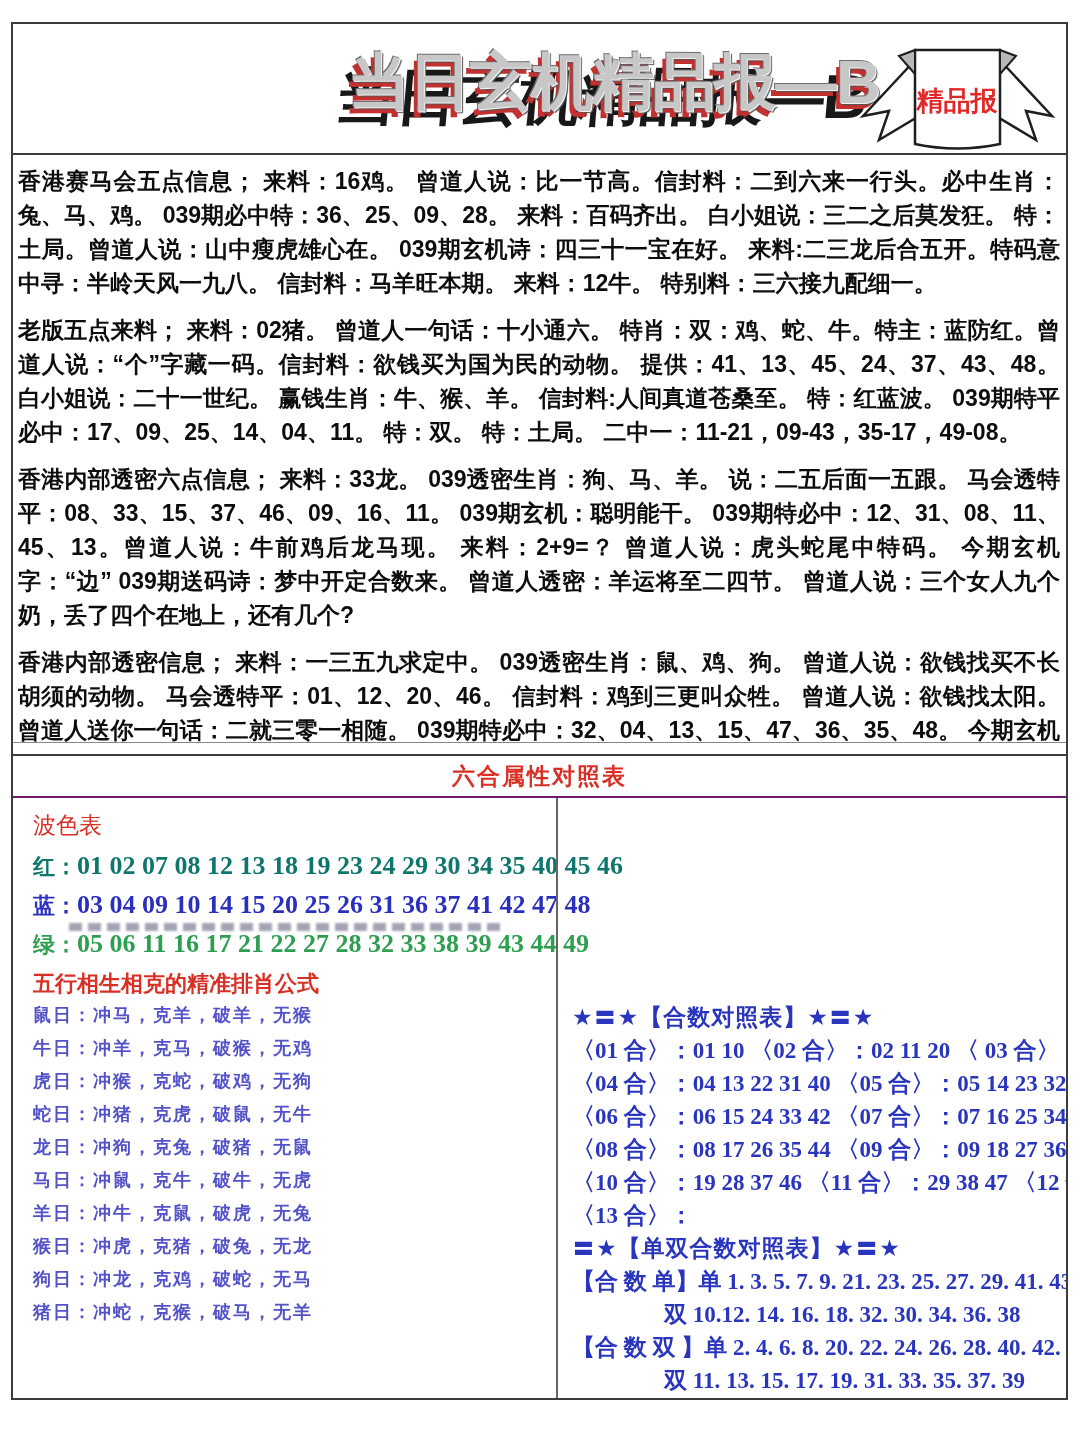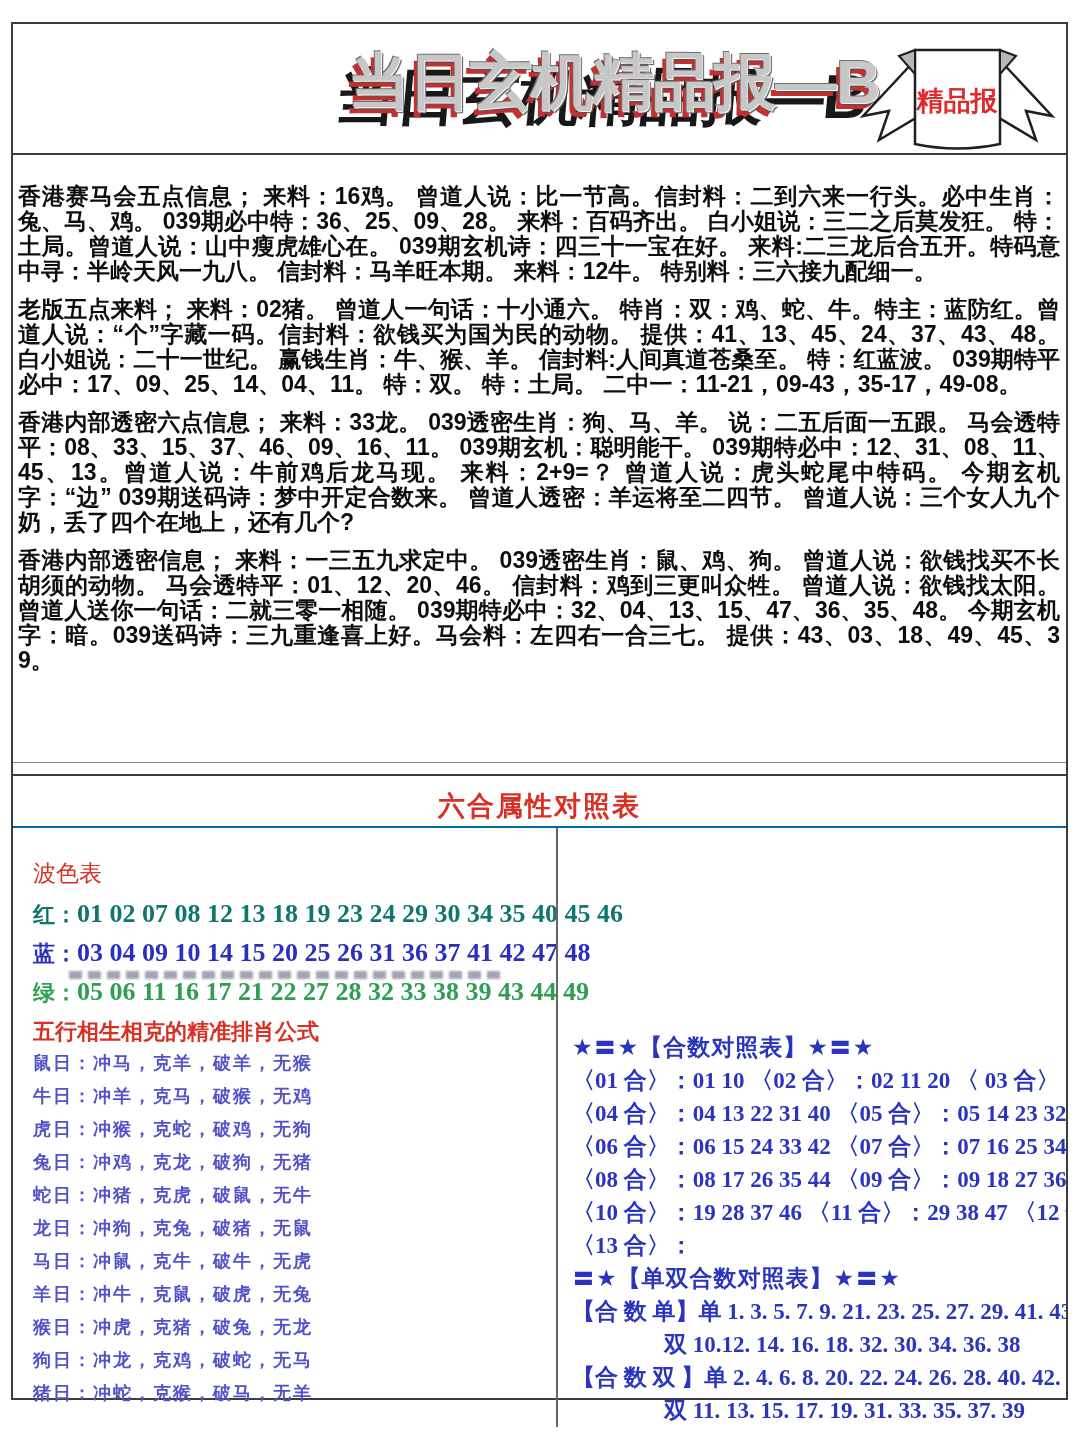--- a/index.html
+++ b/index.html
@@ -21,31 +21,31 @@
   .title3d{position:absolute;left:335px;top:18px;width:560px;height:100px;}
   .t-layer{position:absolute;left:0;top:0;white-space:nowrap;font-weight:bold;
     font-size:62px;line-height:80px;letter-spacing:-1px;}
   .t-shadow{color:#181818;transform:translate(-13px,15px) skewX(-5deg);}
   .t-red{color:#c23030;transform:translate(-4px,6px);}
   .t-face{color:#c7c7c7;text-shadow:1px 1px 0 #f2f2f2,-1px -1px 0 #6d6d6d,2px 2px 1px #555;}
   .ribbon{position:absolute;right:6px;top:2px;}
   
   .upper{
     flex:0 0 588px;padding:9px 6px 0 5px;border-bottom:1px solid #888;
-    font-size:23px;font-weight:bold;line-height:25px;text-align:justify;overflow:hidden;margin-top:20px;
+    font-size:23px;font-weight:bold;line-height:34px;text-align:justify;overflow:hidden;
   }
   .upper p{margin:0 0 13px 0;word-break:break-all;}
   .gap-strip{flex:0 0 11px;}
   
   .attr-table{flex:1;border-top:2px solid #3c3c3c;display:flex;flex-direction:column;}
   .attr-header{
-    flex:0 0 42px;border-bottom:2px solid #0369a1;display:flex;align-items:center;justify-content:center;
-    color:var(--red);font-size:27px;font-weight:bold;letter-spacing:2px;margin-top:10px;
+    flex:0 0 42px;border-bottom:2px solid #701a75;display:flex;align-items:center;justify-content:center;
+    color:var(--red);font-size:23px;font-weight:bold;letter-spacing:2px;
   }
-  .cols{flex:1;display:flex;overflow:hidden;align-items:center;}
+  .cols{flex:1;display:flex;overflow:hidden;}
   .col-left{width:543px;padding:12px 8px 0 20px;}
   .col-right{flex:1;border-left:2px solid #666;padding:203px 4px 0 14px;}
   
   .wave-title{color:var(--red);font-size:23px;line-height:30px;margin-bottom:8px;}
   .wave-row{font-weight:bold;line-height:36px;white-space:nowrap;}
   .wave-row .w-label{font-size:22px;}
   .wave-row .w-nums{font-family:"Liberation Serif","DejaVu Serif",serif;font-size:26px;}
   .wave-red{color:#0f766e;}
   .wave-blue{color:var(--waveblue);}
   .wave-green{color:var(--wavegreen);position:relative;}
@@ -110,21 +110,20 @@
         <div class="wave-row wave-green">
           <span class="artifact"></span>
           <span class="w-label">绿：</span><span class="w-nums">05 06 11 16 17 21 22 27 28 32 33 38 39 43 44 49</span>
         </div>
 
         <div class="formula-title">五行相生相克的精准排肖公式</div>
 
         <div class="zodiac-line">鼠日：冲马，克羊，破羊，无猴</div>
         <div class="zodiac-line">牛日：冲羊，克马，破猴，无鸡</div>
         <div class="zodiac-line">虎日：冲猴，克蛇，破鸡，无狗</div>
-        <div class="zodiac-line">兔日：冲鸡，克龙，破狗，无猪</div>
         <div class="zodiac-line">蛇日：冲猪，克虎，破鼠，无牛</div>
         <div class="zodiac-line">龙日：冲狗，克兔，破猪，无鼠</div>
         <div class="zodiac-line">马日：冲鼠，克牛，破牛，无虎</div>
         <div class="zodiac-line">羊日：冲牛，克鼠，破虎，无兔</div>
         <div class="zodiac-line">猴日：冲虎，克猪，破兔，无龙</div>
         <div class="zodiac-line">狗日：冲龙，克鸡，破蛇，无马</div>
         <div class="zodiac-line">猪日：冲蛇，克猴，破马，无羊</div>
       </div>
 
       <div class="col-right">

